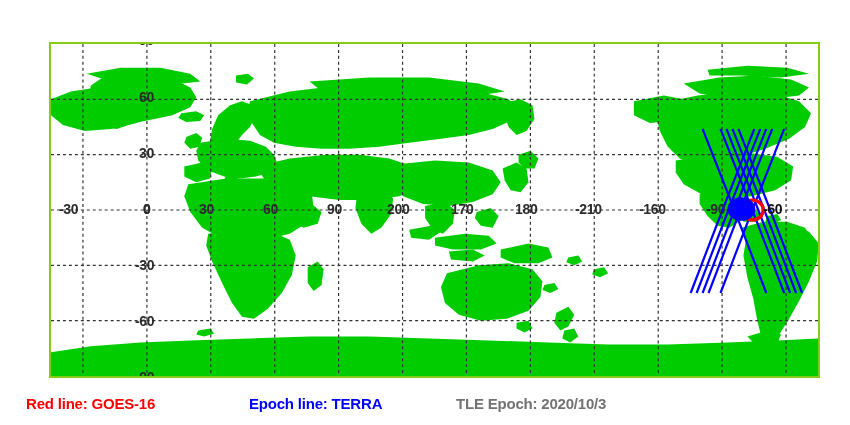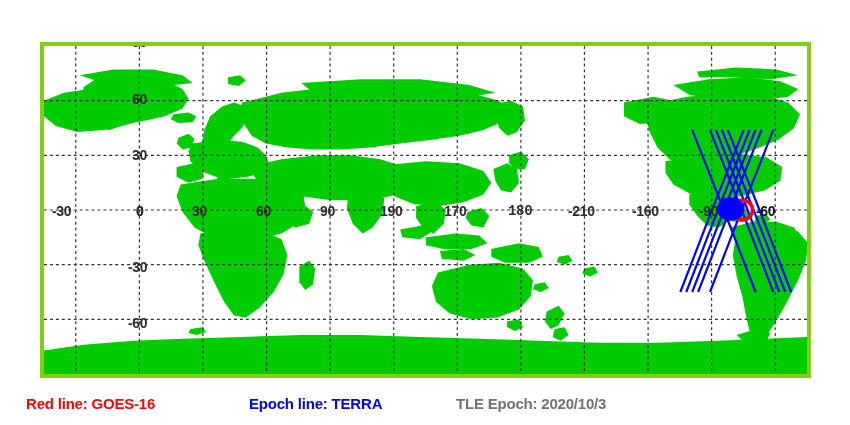--- a/index.html
+++ b/index.html
@@ -8,23 +8,23 @@
     background:#ffffff;
     font-family:"Liberation Sans", sans-serif;
     overflow:hidden;
     position:relative;
   }
   #app{position:absolute;left:0;top:0;width:850px;height:425px;}
 
   
   #map-frame{
     position:absolute;
-    left:40px; top:42px;
+    left:49px; top:42px;
     width:771px; height:336px;
-    border:4px solid #84cc16;
+    border:2px solid #84cc16;
     box-sizing:border-box;
     background:#ffffff;
     overflow:hidden;
   }
   #map-svg{position:absolute;left:0;top:0;width:100%;height:100%;display:block;}
 
   
   .axis-label{
     position:absolute;
     font-family:"Liberation Sans", sans-serif;
@@ -223,23 +223,23 @@
     <div class="axis-label" style="left:92px; top:157px;">0</div>
     <div class="axis-label" style="left:84px; top:213px;">-30</div>
     <div class="axis-label" style="left:84px; top:269px;">-60</div>
     <div class="axis-label" style="left:84px; top:325px;">-90</div>
 
     <div class="axis-label" style="left:8px;   top:157px;">-30</div>
     <div class="axis-label" style="left:92px;  top:157px;">0</div>
     <div class="axis-label" style="left:148px; top:157px;">30</div>
     <div class="axis-label" style="left:212px; top:157px;">60</div>
     <div class="axis-label" style="left:276px; top:157px;">90</div>
-    <div class="axis-label" style="left:336px; top:157px;">190</div>
+    <div class="axis-label" style="left:336px; top:157px;">200</div>
     <div class="axis-label" style="left:400px; top:157px;">170</div>
-    <div class="axis-label" style="left:464px; top:157px;font-family:Liberation Mono, monospace;">180</div>
+    <div class="axis-label" style="left:464px; top:157px;">180</div>
     <div class="axis-label" style="left:524px; top:157px;">-210</div>
     <div class="axis-label" style="left:588px; top:157px;">-160</div>
     <div class="axis-label" style="left:655px; top:157px;">-90</div>
     <div class="axis-label" style="left:712px; top:157px; color:#111;">-60</div>
   </div>
 
   <div id="footer">
     <div class="legend-entry" id="legend-red">Red line: GOES-16</div>
     <div class="legend-entry" id="legend-blue">Epoch line: TERRA</div>
     <div class="legend-entry" id="legend-epoch">TLE Epoch: 2020/10/3</div>

